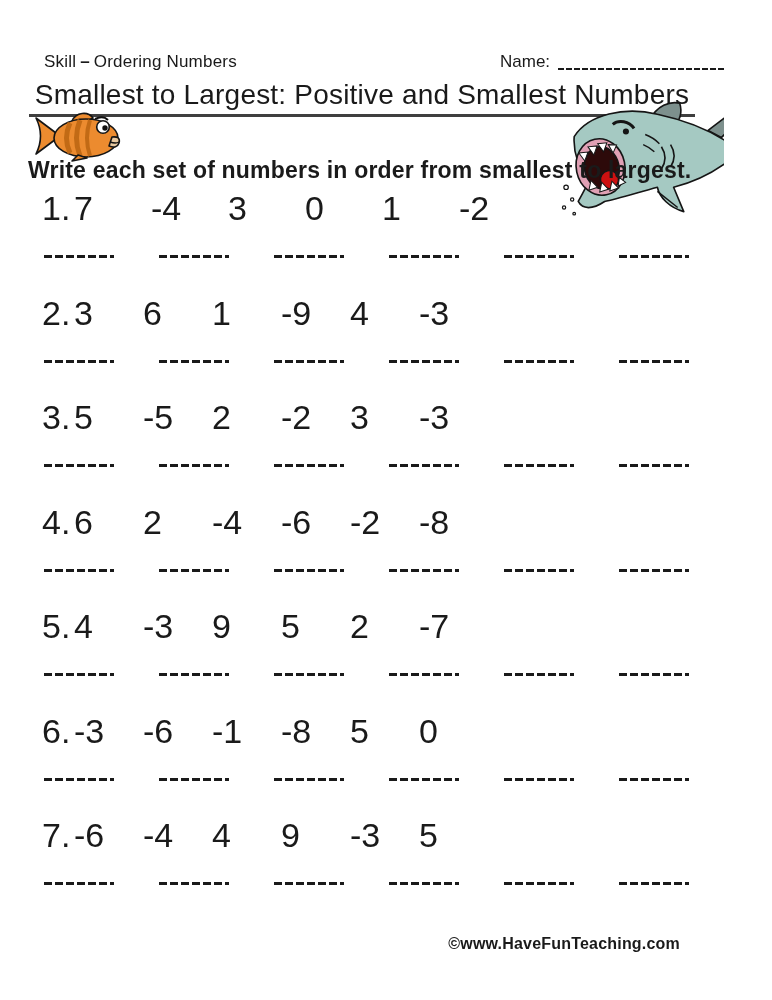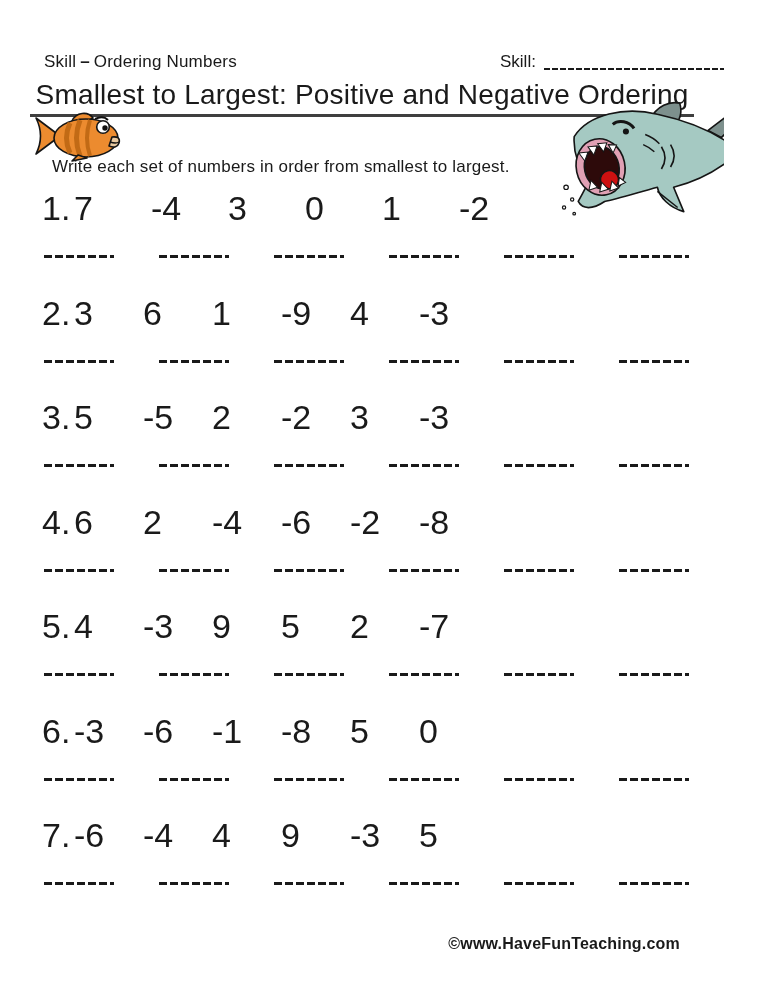--- a/index.html
+++ b/index.html
@@ -23,21 +23,21 @@
   .title-wrap{position:absolute;left:0;top:79px;width:100%;text-align:center;}
   .title{
     display:inline-block;font-size:28px;letter-spacing:.2px;
     border-bottom:3px solid var(--underline,#3f3f3f);
     padding:0 6px 3px 6px;white-space:nowrap;
   }
   
   .fish{position:absolute;left:32px;top:110px;width:95px;height:52px;}
   .shark{position:absolute;left:560px;top:100px;width:212px;height:135px;}
   
-  .instruction{position:absolute;left:52px;top:157px;font-size:17px;letter-spacing:.2px;}
+  .instruction{position:absolute;left:28px;top:157px;font-size:23px;letter-spacing:.2px;font-weight:bold;}
   
   .problems{position:absolute;left:0;top:190px;width:772px;}
   .problem{height:104.5px;}
   .num-row{display:flex;padding-left:42px;font-size:34px;line-height:36px;}
   .p-label{width:32px;flex:0 0 auto;}
   .num-cell{width:69px;flex:0 0 auto;}
   .problem.wide .num-cell{width:77px;}
   .blank-row{display:flex;padding-left:44px;margin-top:29px;}
   .blank{
     width:70px;height:3px;margin-right:45px;flex:0 0 auto;
@@ -52,26 +52,26 @@
 </style>
 </head>
 <body>
 
 <div class="page">
 
   <div class="skill-line">
     <span>Skill</span><span class="skill-sep">–</span><span>Ordering Numbers</span>
   </div>
   <div class="name-line">
-    <span>Skill:</span>
+    <span>Name:</span>
     <span class="name-underline"></span>
   </div>
 
   <div class="title-wrap">
-    <span class="title">Smallest to Largest: Positive and Negative Ordering</span>
+    <span class="title">Smallest to Largest: Positive and Smallest Numbers</span>
   </div>
 
   <svg class="fish" viewBox="0 0 95 52" aria-hidden="true">
     <path class="outline" d="M28 26 L4 8 C10 20 10 32 4 44 Z" fill="var(--fish-orange,#ec8b2f)"></path>
     <path class="outline" d="M40 11 C44 2 56 1 61 8 L46 16 Z" fill="var(--fish-orange,#ec8b2f)"></path>
     <ellipse class="outline" cx="54" cy="28" rx="32" ry="19" fill="var(--fish-orange,#ec8b2f)"></ellipse>
     <path d="M38 13 q-7 15 0 30" stroke="var(--fish-stripe,#c26a15)" stroke-width="5" fill="none"></path>
     <path d="M48 10 q-7 18 0 36" stroke="var(--fish-stripe,#c26a15)" stroke-width="5" fill="none"></path>
     <path d="M58 10 q-6 18 0 36" stroke="var(--fish-stripe,#c26a15)" stroke-width="4" fill="none"></path>
     <path class="outline" d="M46 45 L40 51 L55 48 Z" fill="var(--fish-orange,#ec8b2f)"></path>

